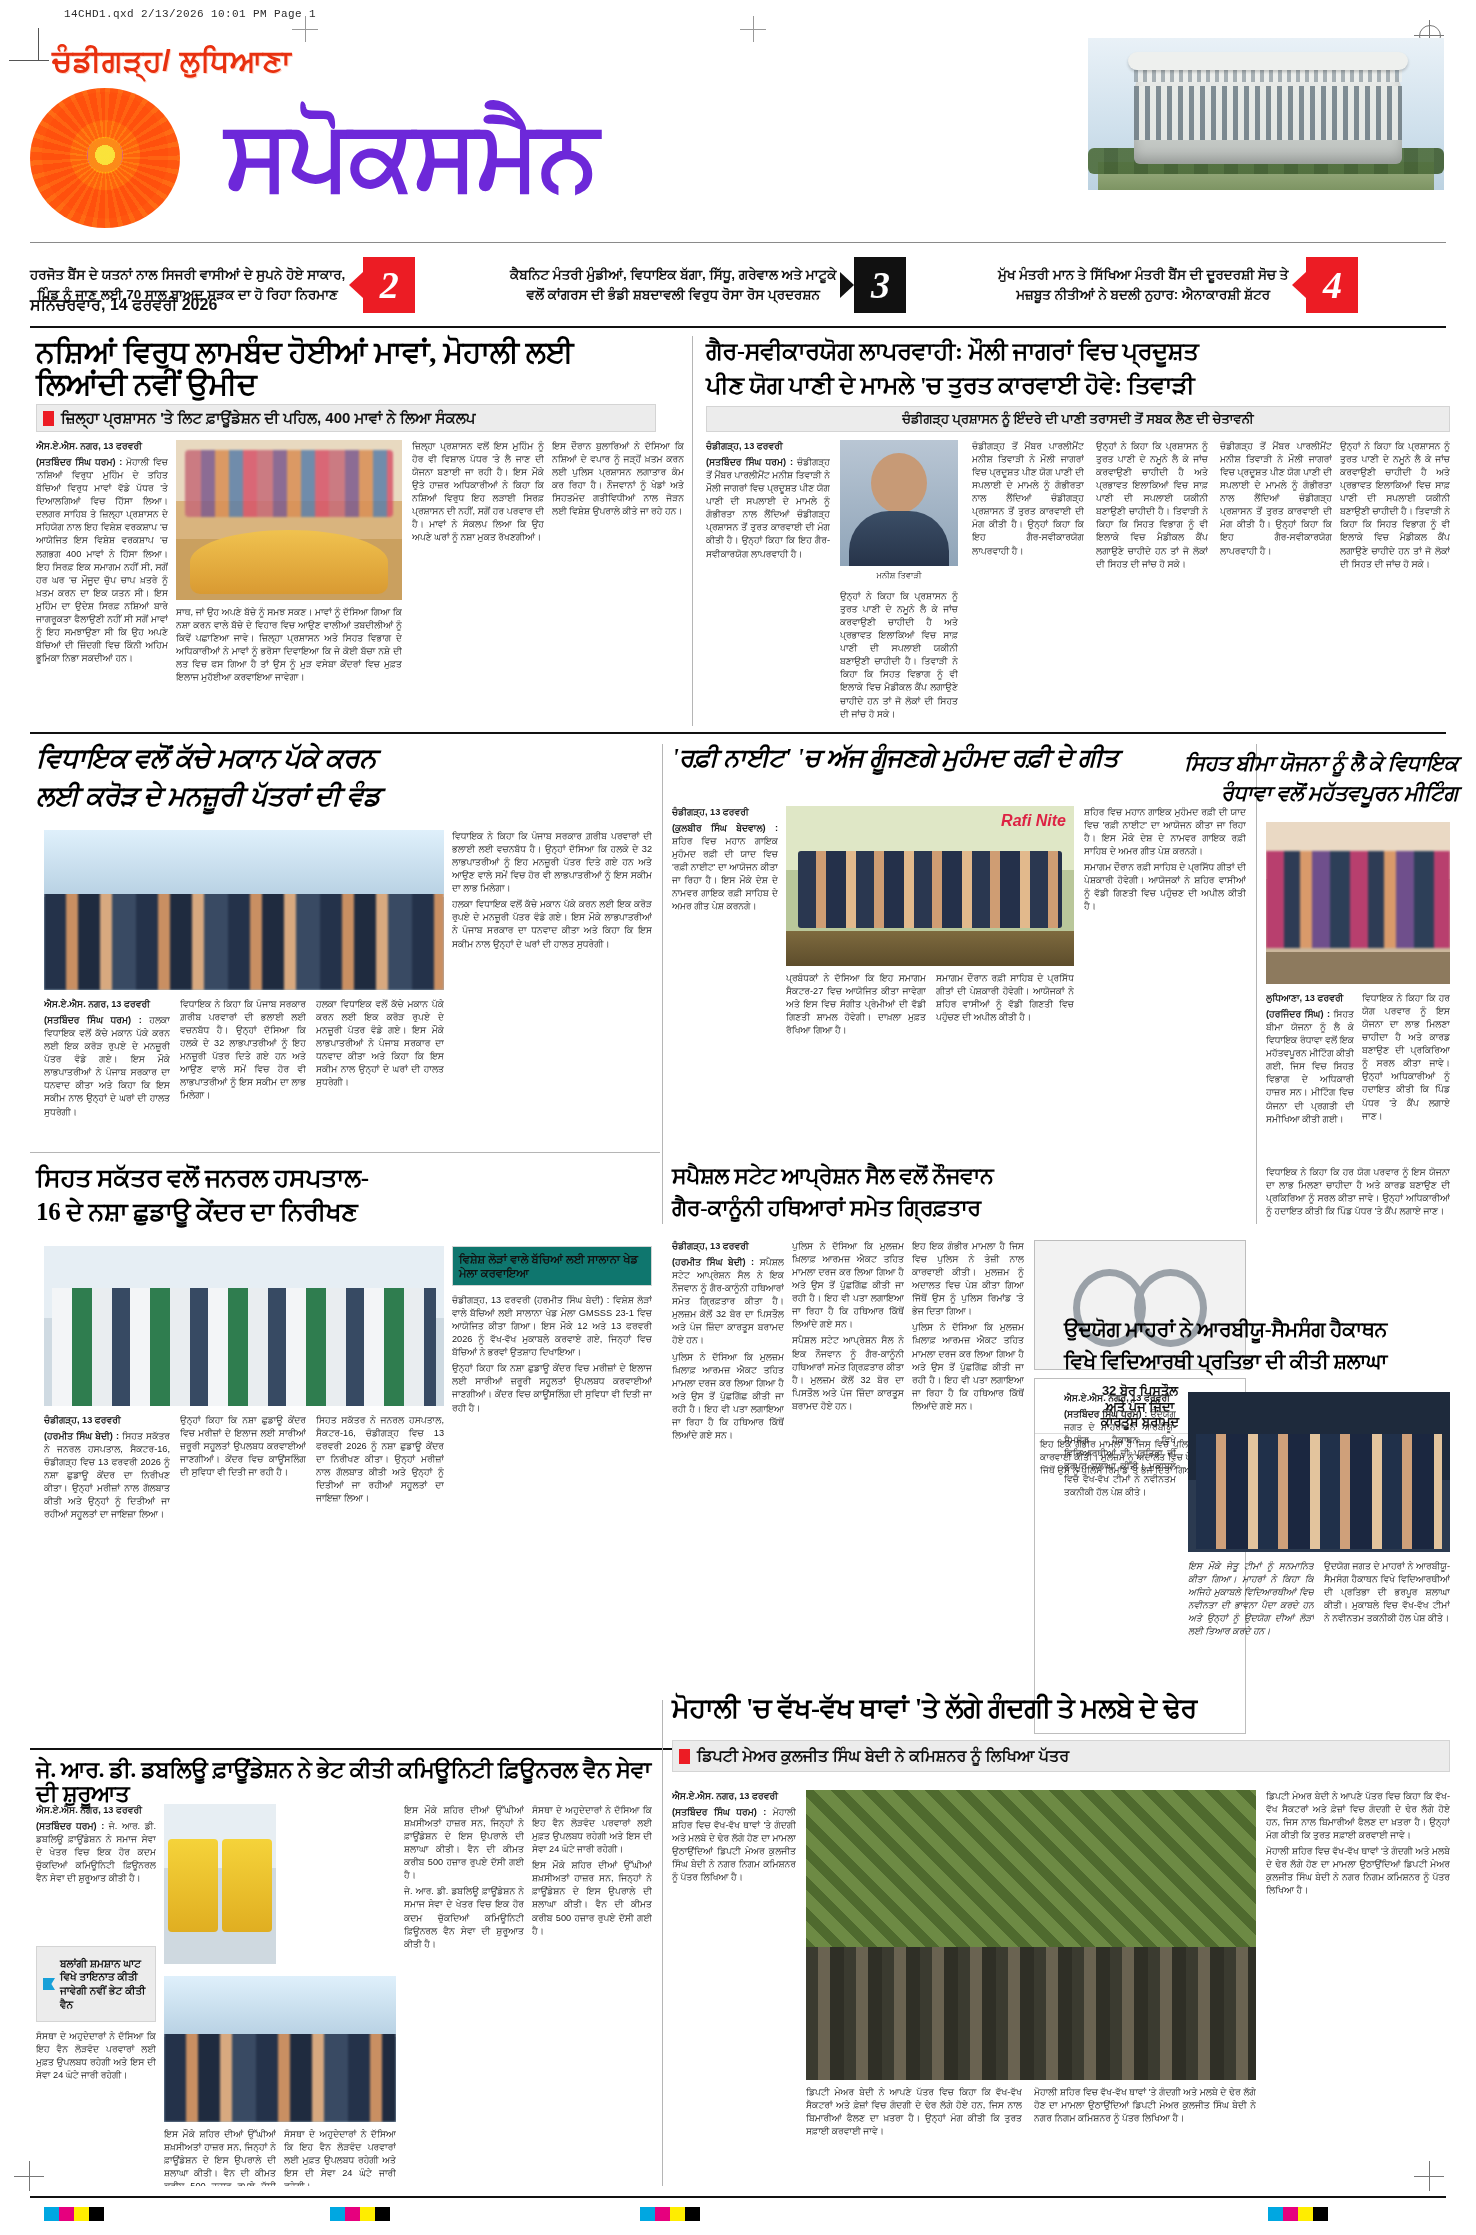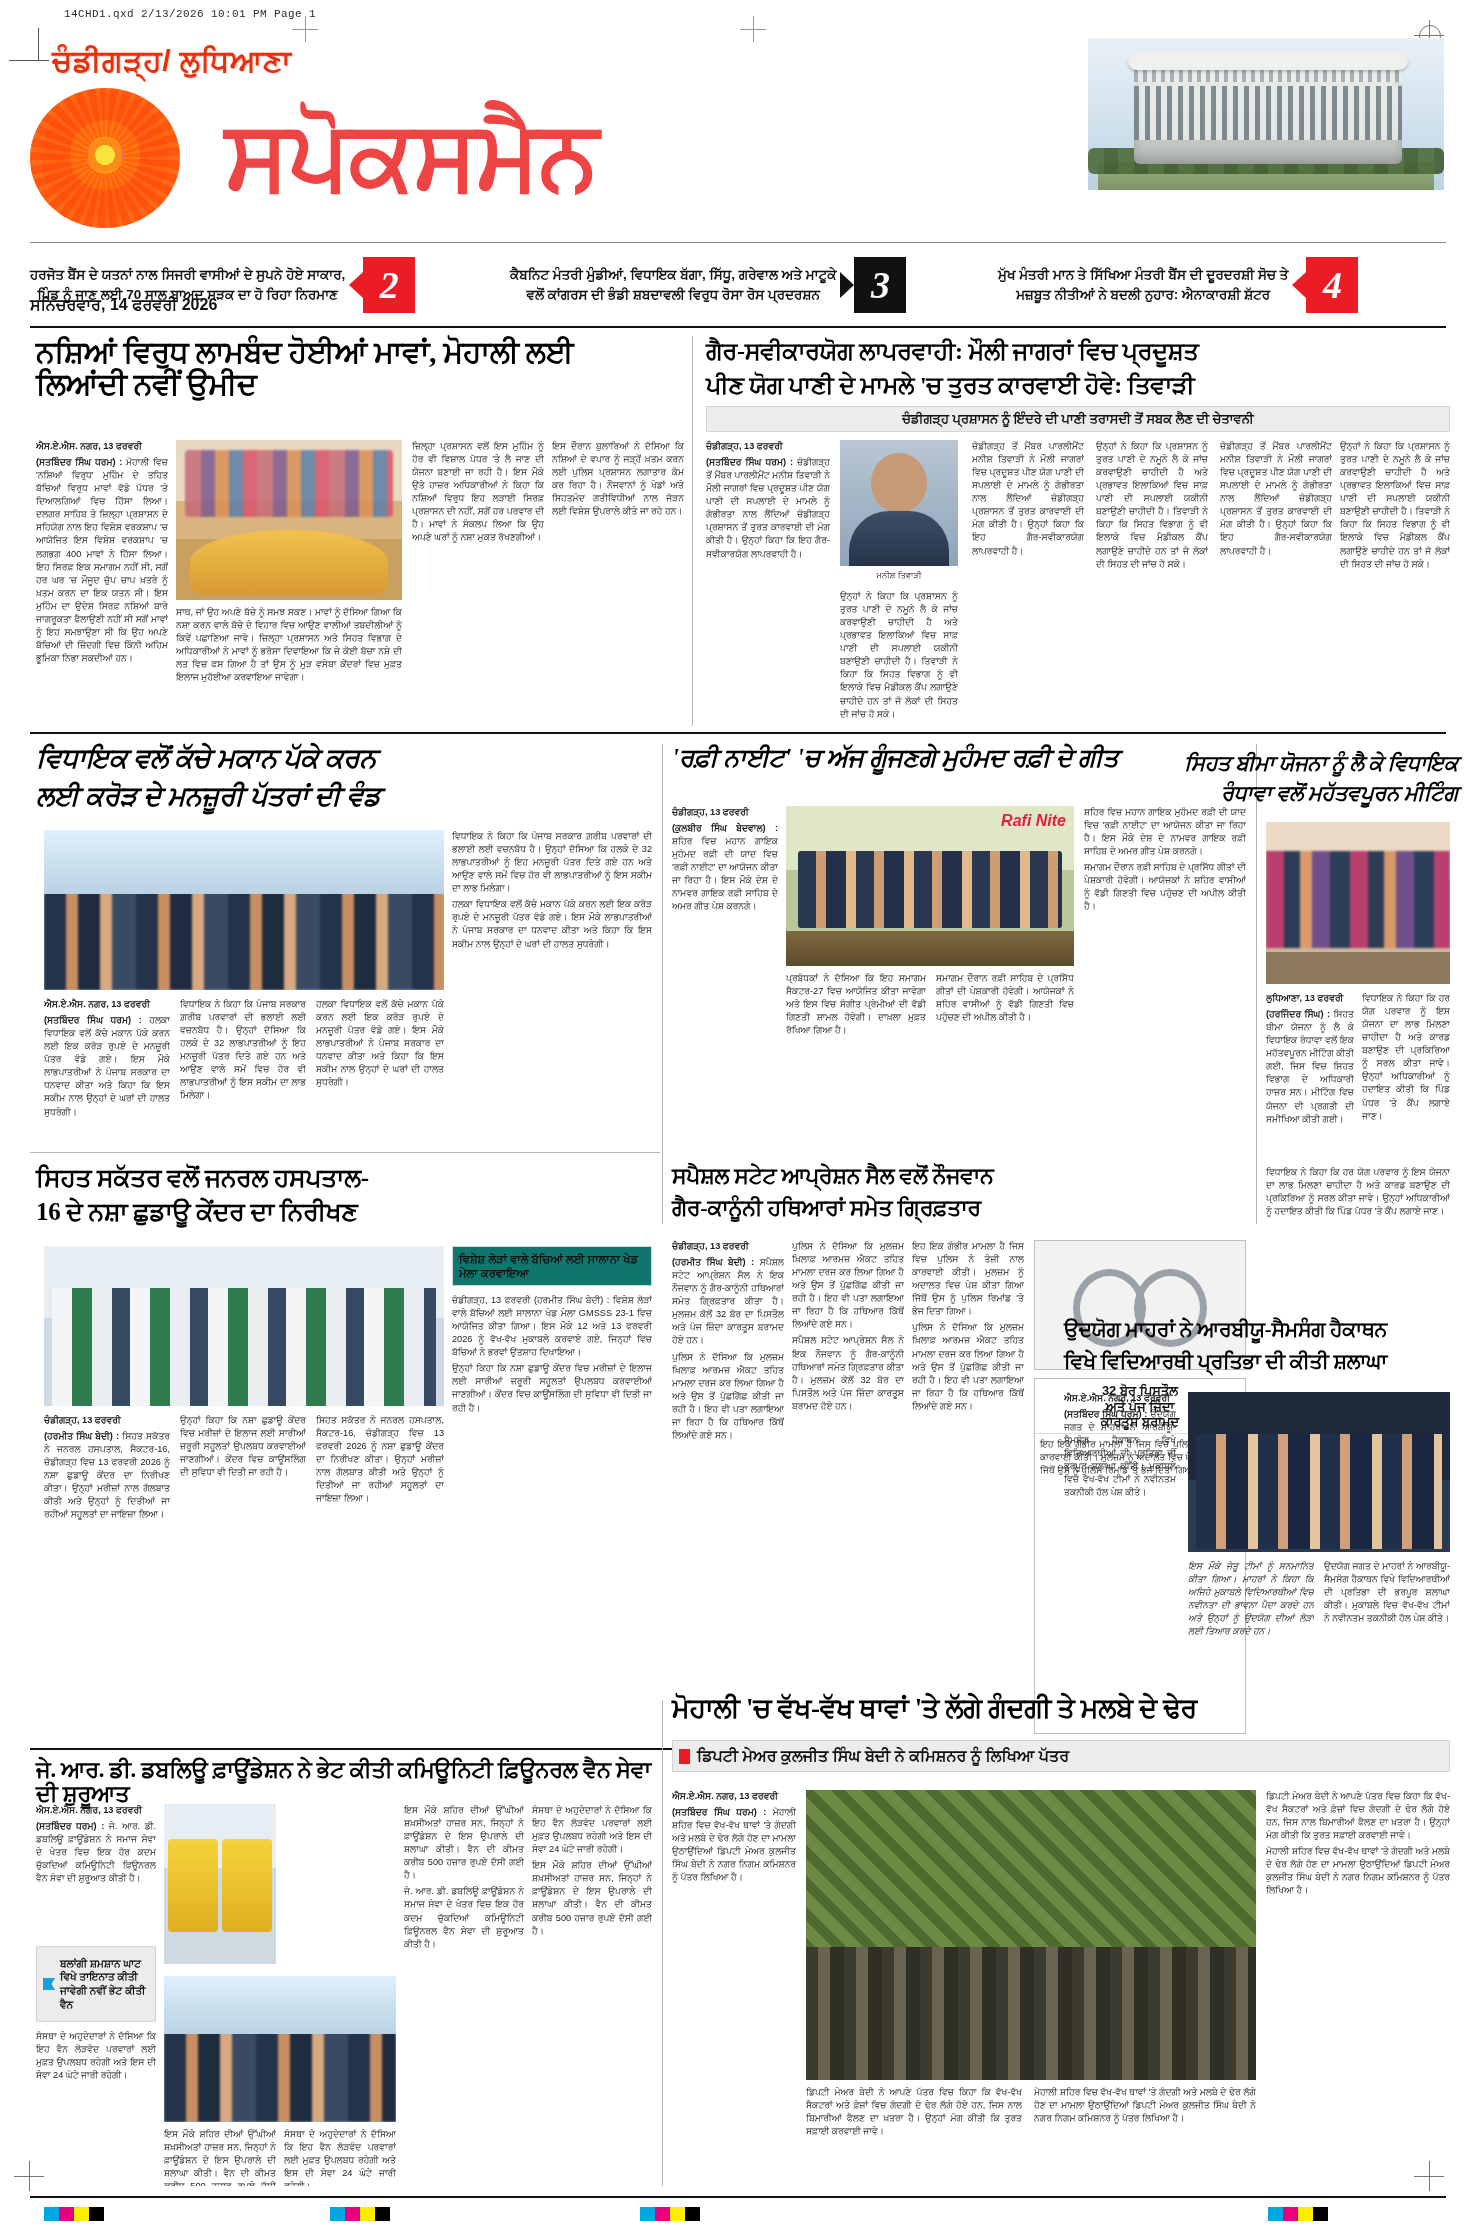--- a/index.html
+++ b/index.html
@@ -53,21 +53,21 @@
         rgba(255,255,255,.22) 0deg 4deg, rgba(0,0,0,0) 4deg 11deg);
     mix-blend-mode:overlay;
   }
   .flower:after{
     content:"";position:absolute;left:38%;top:36%;width:24%;height:24%;border-radius:50%;
     background:radial-gradient(circle, #f6e24f 0 40%, #ef8b2a 41% 70%, #c54f93 71% 100%);
     opacity:.95;
   }
   .masthead-title{
     position:absolute;left:225px;top:108px;width:700px;height:110px;
-    font-size:96px;font-weight:bold;color:#ef4444;letter-spacing:-1px;line-height:1;
+    font-size:96px;font-weight:bold;color:#6d28d9;letter-spacing:-1px;line-height:1;
     white-space:nowrap;font-family:"Liberation Serif", serif;
   }
   .masthead-photo{
     position:absolute;right:32px;top:38px;width:356px;height:152px;overflow:hidden;
     background:linear-gradient(#cfe3f2 0 46%, #b8cfdf 46% 100%);
   }
   .mp-sky{position:absolute;inset:0;background:linear-gradient(#e9f1f7,#cfe0ec 60%,#bcd2e1);}
   .mp-building{
     position:absolute;left:46px;top:22px;width:268px;height:104px;border-radius:34px 34px 6px 6px;
     background:linear-gradient(#f3f4f2,#dfe2e0 35%,#c8ccc9 70%,#b7bcb8);
@@ -267,20 +267,24 @@
         <div>ਮੁੱਖ ਮੰਤਰੀ ਮਾਨ ਤੇ ਸਿੱਖਿਆ ਮੰਤਰੀ ਬੈਂਸ ਦੀ ਦੂਰਦਰਸ਼ੀ ਸੋਚ ਤੇ</div>
         <div>ਮਜ਼ਬੂਤ ਨੀਤੀਆਂ ਨੇ ਬਦਲੀ ਨੁਹਾਰ: ਐਨਾਕਾਰਸ਼ੀ ਸ਼ੱਟਰ</div>
       </div>
       <div class="arrow-l"></div>
       <div class="numbox">4</div>
     </div>
   </div>
   <div class="rule-thick" style="top:326px;"></div>
 
   <div class="hl" style="left:36px;top:336px;width:620px;font-size:30px;">ਨਸ਼ਿਆਂ ਵਿਰੁਧ ਲਾਮਬੰਦ ਹੋਈਆਂ ਮਾਵਾਂ, ਮੋਹਾਲੀ ਲਈ ਲਿਆਂਦੀ ਨਵੀਂ ਉਮੀਦ</div>
+  <div class="subbar" style="left:36px;top:404px;width:620px;height:28px;">
+    <span class="bullet"></span>
+    <span class="t">ਜ਼ਿਲ੍ਹਾ ਪ੍ਰਸ਼ਾਸਨ 'ਤੇ ਲਿਟ ਫ਼ਾਊਂਡੇਸ਼ਨ ਦੀ ਪਹਿਲ, 400 ਮਾਵਾਂ ਨੇ ਲਿਆ ਸੰਕਲਪ</span>
+  </div>
 
   <div class="col" style="left:36px;top:440px;width:132px;height:280px;overflow:hidden;">
     <p><span class="dateline">ਐਸ.ਏ.ਐਸ. ਨਗਰ, 13 ਫਰਵਰੀ</span></p>
     <p><span class="dateline">(ਸਤਬਿੰਦਰ ਸਿੰਘ ਧਰਮ) :</span>
        <span>ਮੋਹਾਲੀ ਵਿਚ 'ਨਸ਼ਿਆਂ ਵਿਰੁਧ' ਮੁਹਿੰਮ ਦੇ ਤਹਿਤ ਬੱਚਿਆਂ ਵਿਰੁਧ ਮਾਵਾਂ ਵੱਡੇ ਪੱਧਰ 'ਤੇ ਦਿਆਲਗਿਆਂ ਵਿਚ ਹਿੱਸਾ ਲਿਆ। ਦਲਗਰ ਸਾਹਿਬ ਤੇ ਜ਼ਿਲ੍ਹਾ ਪ੍ਰਸ਼ਾਸਨ ਦੇ ਸਹਿਯੋਗ ਨਾਲ ਇਹ ਵਿਸ਼ੇਸ਼ ਵਰਕਸ਼ਾਪ 'ਚ ਆਯੋਜਿਤ ਇਸ ਵਿਸ਼ੇਸ਼ ਵਰਕਸ਼ਾਪ 'ਚ ਲਗਭਗ 400 ਮਾਵਾਂ ਨੇ ਹਿੱਸਾ ਲਿਆ। ਇਹ ਸਿਰਫ਼ ਇਕ ਸਮਾਗਮ ਨਹੀਂ ਸੀ, ਸਗੋਂ ਹਰ ਘਰ 'ਚ ਮੌਜੂਦ ਚੁੱਪ ਚਾਪ ਖ਼ਤਰੇ ਨੂੰ ਖ਼ਤਮ ਕਰਨ ਦਾ ਇਕ ਯਤਨ ਸੀ। ਇਸ ਮੁਹਿੰਮ ਦਾ ਉਦੇਸ਼ ਸਿਰਫ਼ ਨਸ਼ਿਆਂ ਬਾਰੇ ਜਾਗਰੂਕਤਾ ਫੈਲਾਉਣੀ ਨਹੀਂ ਸੀ ਸਗੋਂ ਮਾਵਾਂ ਨੂੰ ਇਹ ਸਮਝਾਉਣਾ ਸੀ ਕਿ ਉਹ ਅਪਣੇ ਬੱਚਿਆਂ ਦੀ ਜ਼ਿੰਦਗੀ ਵਿਚ ਕਿੰਨੀ ਅਹਿਮ ਭੂਮਿਕਾ ਨਿਭਾ ਸਕਦੀਆਂ ਹਨ।</span></p>
   </div>
   <div class="photo p-meet" style="left:176px;top:440px;width:226px;height:160px;"></div>
   <div class="col" style="left:176px;top:606px;width:226px;height:116px;overflow:hidden;">
     <p>ਸਾਥ, ਜਾਂ ਉਹ ਅਪਣੇ ਬੱਚੇ ਨੂੰ ਸਮਝ ਸਕਣ। ਮਾਵਾਂ ਨੂੰ ਦੱਸਿਆ ਗਿਆ ਕਿ ਨਸ਼ਾ ਕਰਨ ਵਾਲੇ ਬੱਚੇ ਦੇ ਵਿਹਾਰ ਵਿਚ ਆਉਣ ਵਾਲੀਆਂ ਤਬਦੀਲੀਆਂ ਨੂੰ ਕਿਵੇਂ ਪਛਾਣਿਆ ਜਾਵੇ। ਜ਼ਿਲ੍ਹਾ ਪ੍ਰਸ਼ਾਸਨ ਅਤੇ ਸਿਹਤ ਵਿਭਾਗ ਦੇ ਅਧਿਕਾਰੀਆਂ ਨੇ ਮਾਵਾਂ ਨੂੰ ਭਰੋਸਾ ਦਿਵਾਇਆ ਕਿ ਜੇ ਕੋਈ ਬੱਚਾ ਨਸ਼ੇ ਦੀ ਲਤ ਵਿਚ ਫਸ ਗਿਆ ਹੈ ਤਾਂ ਉਸ ਨੂੰ ਮੁੜ ਵਸੇਬਾ ਕੇਂਦਰਾਂ ਵਿਚ ਮੁਫ਼ਤ ਇਲਾਜ ਮੁਹੱਈਆ ਕਰਵਾਇਆ ਜਾਵੇਗਾ।</p>
   </div>

